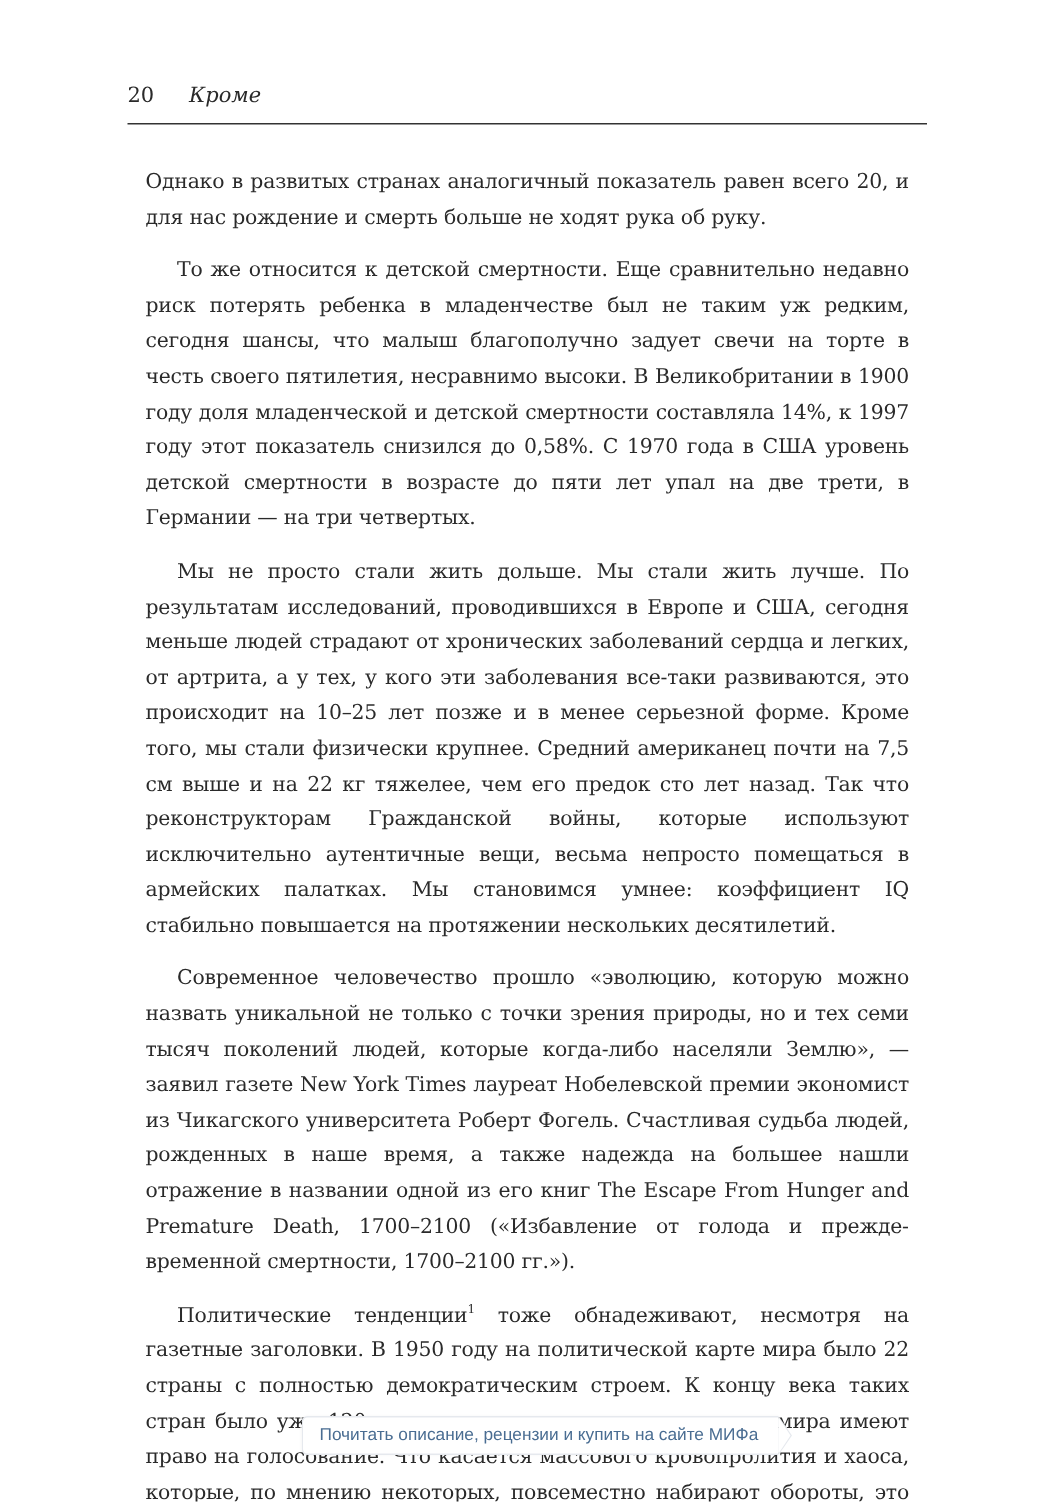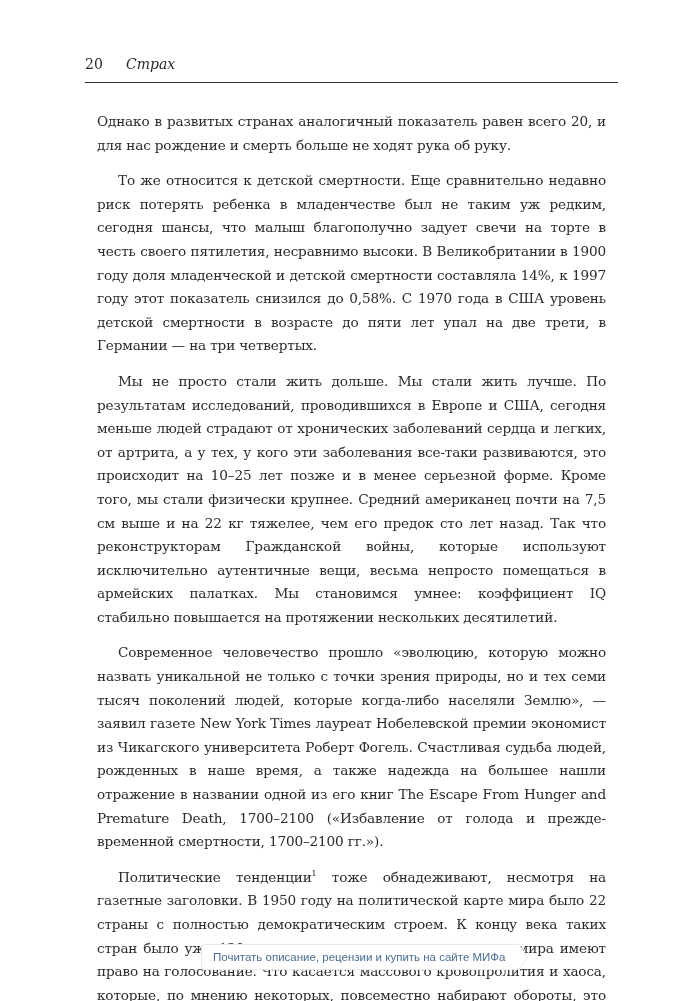--- a/index.html
+++ b/index.html
@@ -41,21 +41,21 @@
     .cta-button::before {
       content: ""; position: absolute; right: -8px; top: 0; width: 0; height: 0;
       border-top: 12px solid transparent; border-bottom: 12px solid transparent;
       border-left: 8px solid #fff; z-index: 2;
     }
   </style>
 </head>
 <body>
 
 <div class="page-header">
-  <span class="page-number">20</span><span class="running-title">Страх</span>
+  <span class="page-number">20</span><span class="running-title">Кроме</span>
 </div>
 
 <div class="body-text">
   <p class="cont">Однако в развитых странах аналогичный показатель равен всего 20, и для нас рождение и смерть больше не ходят рука об руку.</p>
   <p>То же относится к детской смертности. Еще сравнительно недавно риск потерять ребенка в младенчестве был не таким уж редким, сегодня шансы, что малыш благополучно задует свечи на торте в честь своего пятилетия, несравнимо высоки. В Великобритании в 1900 году доля младенческой и дет­ской смертности составляла 14%, к 1997 году этот показатель снизился до 0,58%. С 1970 года в США уровень детской смертности в возрасте до пяти лет упал на две трети, в Германии — на три четвертых.</p>
   <p>Мы не просто стали жить дольше. Мы стали жить лучше. По результатам исследований, проводившихся в Европе и США, сегодня меньше людей стра­дают от хронических заболеваний сердца и легких, от артрита, а у тех, у кого эти заболевания все-таки развиваются, это происходит на 10–25 лет позже и в менее серьезной форме. Кроме того, мы стали физически крупнее. Сред­ний американец почти на 7,5 см выше и на 22 кг тяжелее, чем его предок сто лет назад. Так что реконструкторам Гражданской войны, которые ис­пользуют исключительно аутентичные вещи, весьма непросто помещаться в армейских палатках. Мы становимся умнее: коэффициент IQ стабильно повышается на протяжении нескольких десятилетий.</p>
   <p>Современное человечество прошло «эволюцию, которую можно назвать уникальной не только с точки зрения природы, но и тех семи тысяч поколений людей, которые когда-либо населяли Землю», — заявил газете New York Times лауреат Нобелевской премии экономист из Чикагского университета Роберт Фогель. Счастливая судьба людей, рожденных в наше время, а также надежда на большее нашли отражение в названии одной из его книг The Escape From Hunger and Premature Death, 1700–2100 («Избавление от голода и прежде­временной смертности, 1700–2100 гг.»).</p>
   <p><span>Политические тенденции</span><sup>1</sup><span> тоже обнадеживают, несмотря на газетные за­головки. В 1950 году на политической карте мира было 22 страны с полностью демократическим строем. К концу века таких стран было уже 120, и почти две трети всего населения мира имеют право на голосование. Что касается массового кровопролития и хаоса, которые, по мнению некоторых, повсе­местно набирают обороты, это просто не соответствует действительности. «Сегодня вероятность развязывания войны между странами, как и граждан­ской войны, самая низкая с 1960 года», — заявил газете New York Times Монти Маршалл из Университета Джорджа Мейсона в 2005 году. Результаты серьез­ного исследования центра Human Security Centre Университета Британской Колумбии</span></p>
 
 </div>

